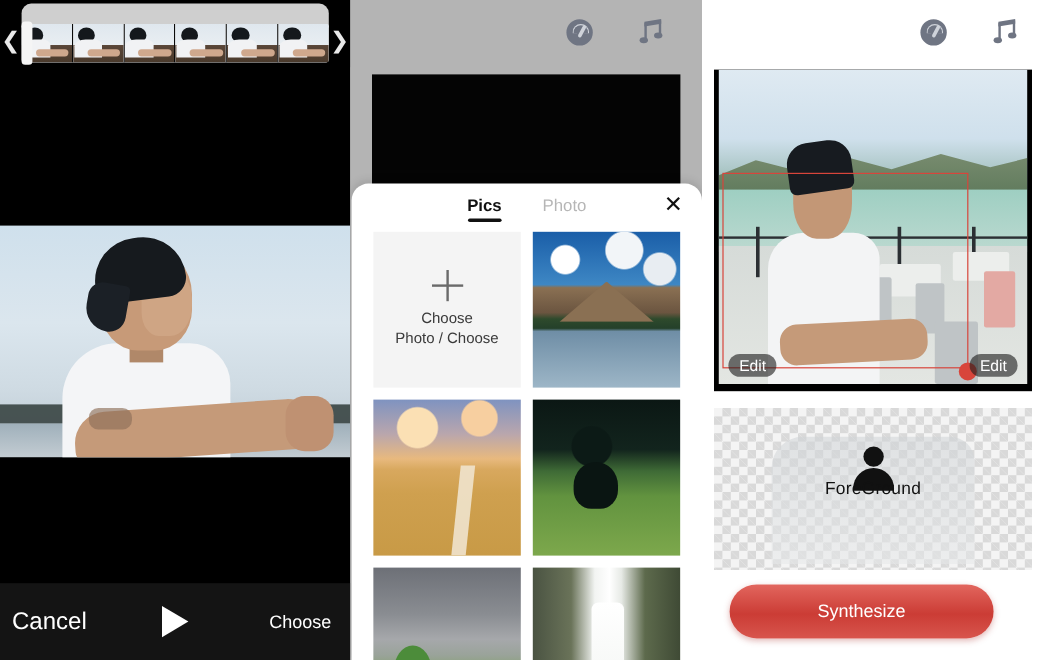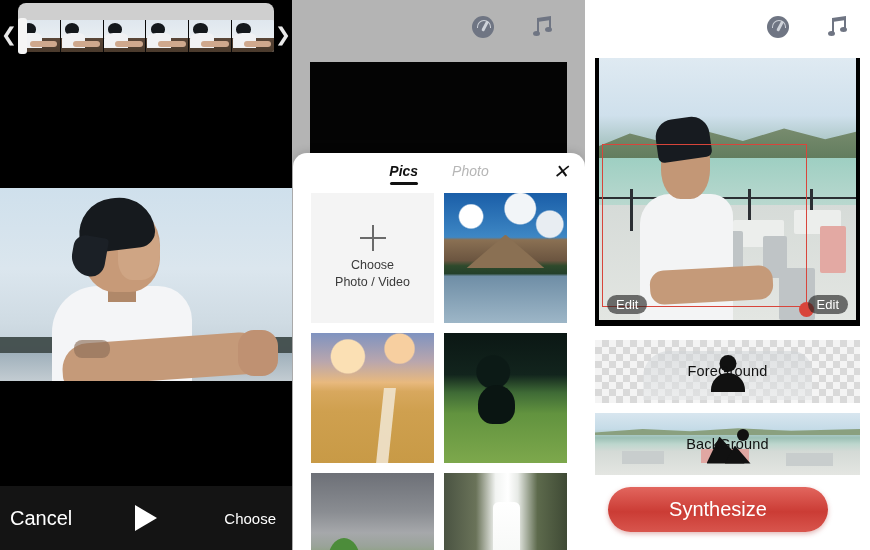--- a/index.html
+++ b/index.html
@@ -145,21 +145,21 @@
 
   
   #picker-modal {
     position: absolute; left: 1px; top: 153px; width: 292px; height: 397px;
     background: #ffffff; border-radius: 14px 14px 0 0;
     overflow: hidden; z-index: 40;
     box-shadow: 0 -2px 8px rgba(0,0,0,.12);
   }
   .picker-head {
     position: relative; height: 40px; display: flex;
-    align-items: center; justify-content: center; gap: 34px; font-style: italic;
+    align-items: center; justify-content: center; gap: 34px;
   }
   .tab { font-size: 14px; position: relative; padding-bottom: 4px; }
   .tab.active { color: #111; font-weight: bold; }
   .tab.active::after {
     content: ""; position: absolute; left: 50%; transform: translateX(-50%);
     bottom: -2px; width: 28px; height: 3px; background: #111; border-radius: 2px;
   }
   .tab.inactive { color: #b6b6b6; }
   .picker-close {
     position: absolute; right: 14px; top: 9px;
@@ -337,21 +337,21 @@
     background: #111; clip-path: polygon(40% 0, 100% 100%, 0 100%);
   }
   .icon-mountain .m-sun {
     position: absolute; right: 2px; top: 1px; width: 12px; height: 12px;
     border-radius: 50%; background: #111;
   }
   #synthesize-button {
     position: absolute; left: 23px; bottom: 18px; width: 220px; height: 45px;
     border: none; border-radius: 23px; cursor: pointer;
     background: linear-gradient(#e2665e, #cb3c35 55%, #d8554d 100%);
-    color: #fff; font-size: 20px; font-family: "Liberation Sans", sans-serif;
+    color: #fff; font-size: 15px; font-family: "Liberation Sans", sans-serif;
     box-shadow: 0 2px 5px rgba(170,50,45,.35);
   }
 </style>
 </head>
 <body>
 
 <div id="root">
 
   <div id="panel-left">
 
@@ -446,21 +446,21 @@
         <span class="tab active">Pics</span>
         <span class="tab inactive">Photo</span>
         <span class="picker-close">✕</span>
       </div>
 
       <div class="picker-grid">
         <div class="tile tile-add">
           <span class="plus"></span>
           <span class="lbl">
             <span>Choose</span><br>
-            <span>Photo / Video</span>
+            <span>Photo / Choose</span>
           </span>
         </div>
         <div class="tile t-mountain">
           <span class="peak"></span>
         </div>
         <div class="tile t-wheat">
           <span class="path"></span>
         </div>
         <div class="tile t-field">
           <span class="tree"></span>
@@ -520,32 +520,18 @@
 
     <div class="layer-row">
       <div class="layer-card checker">
         <span class="lc-ghost"></span>
         <span class="icon-person">
           <span class="p-head"></span>
             <span class="p-body"></span>
         </span>
         <span class="lc-label">ForeGround</span>
       </div>
-      <div class="layer-card">
-        <span class="bg-photo">
-          <span class="h"></span>
-            <span class="c1"></span>
-            <span class="c2"></span>
-            <span class="c3"></span>
-        </span>
-        <span class="icon-mountain">
-          <span class="m-sun"></span>
-            <span class="m-peak"></span>
-            <span class="m-peak2"></span>
-        </span>
-        <span class="lc-label">BackGround</span>
-      </div>
     </div>
 
     <button id="synthesize-button">Synthesize</button>
   </div>
 
 </div>
 
 </body></html>

